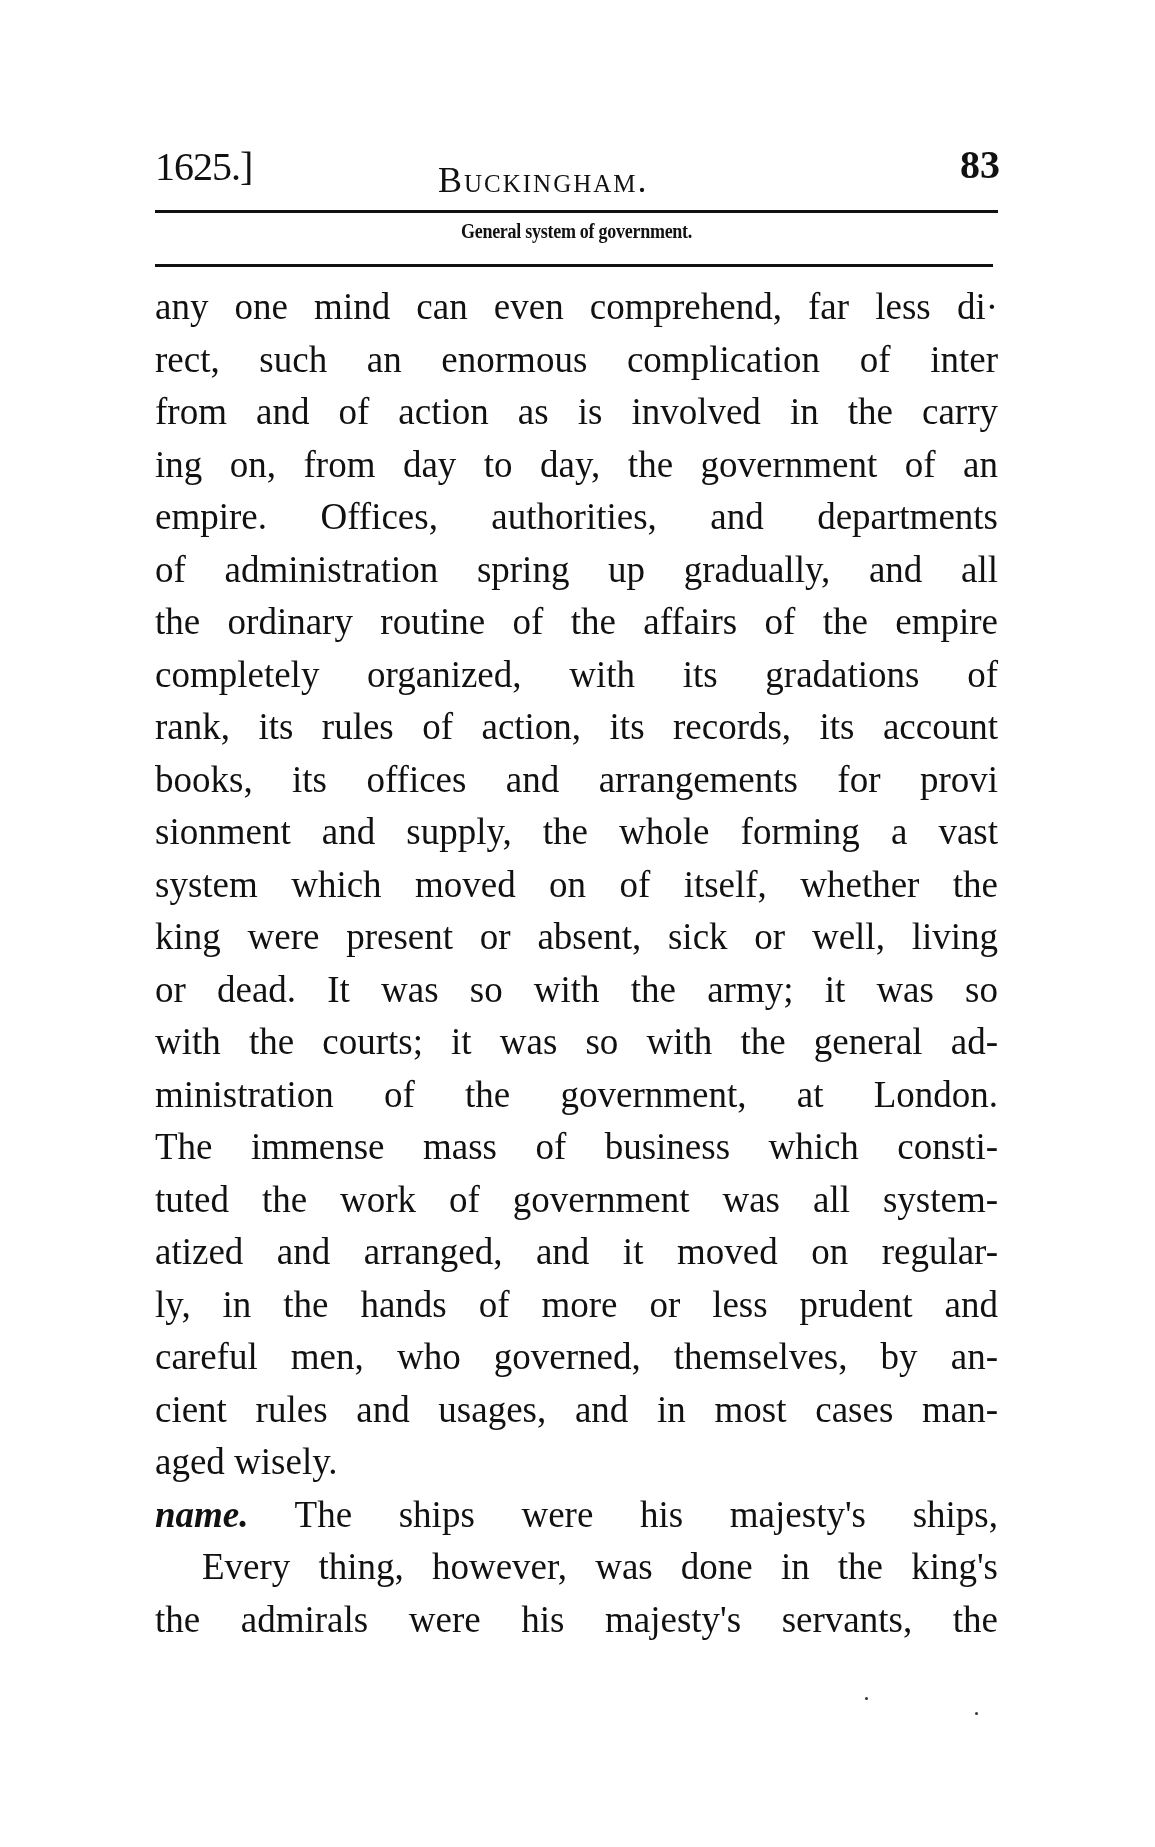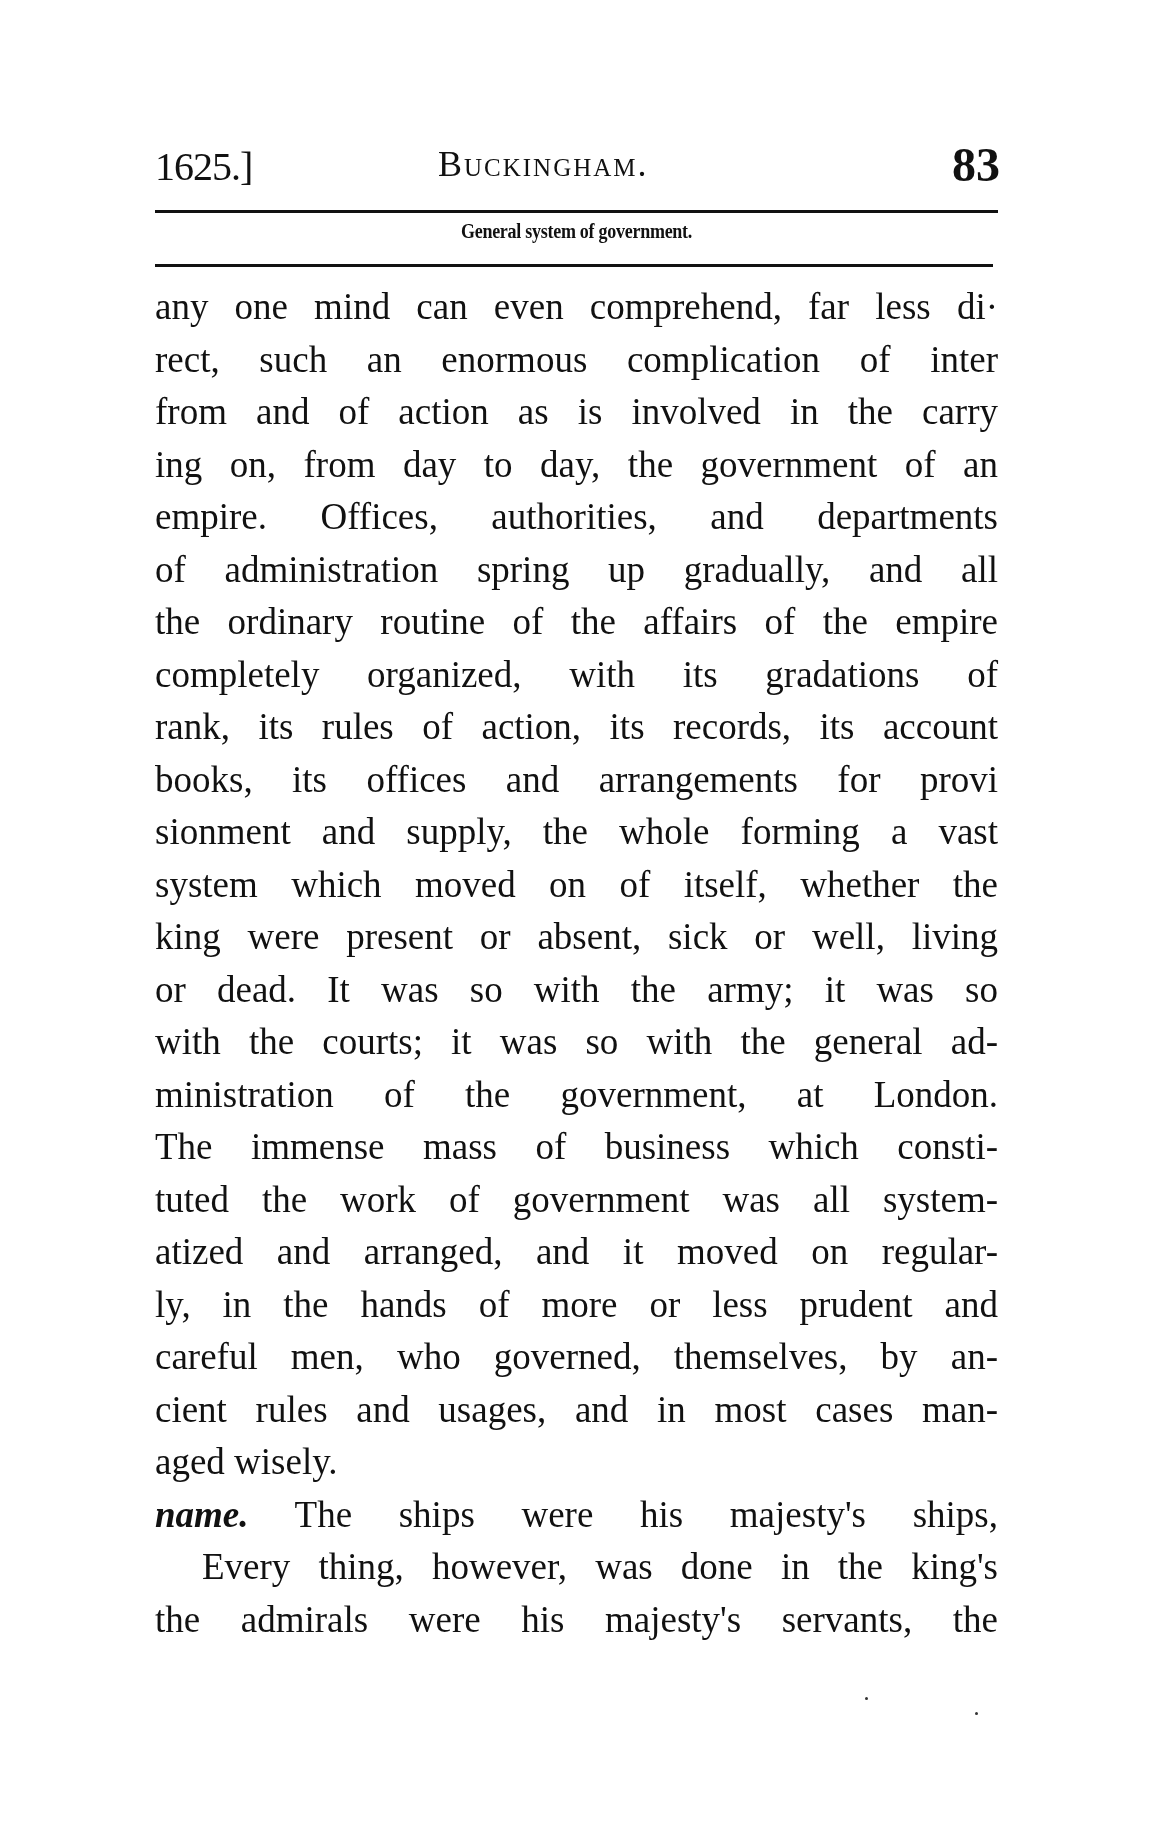--- a/index.html
+++ b/index.html
@@ -33,31 +33,31 @@
     position: absolute;
     left: 0;
     top: 2px;
     font-size: 40px;
     letter-spacing: -1px;
     line-height: 50px;
   }
   .rh-title {
     position: absolute;
     left: 283px;
-    top: 0;
+    top: 16px;
     font-size: 36px;
     line-height: 48px;
     letter-spacing: 2px;
     font-variant: small-caps;
   }
   .rh-page {
     position: absolute;
     right: 0;
     top: 0;
-    font-size: 48px;
+    font-size: 40px;
     font-weight: bold;
     line-height: 50px;
   }
   .rule {
     position: absolute;
     left: 155px;
     width: 843px;
     height: 3px;
     background: #111111;
   }

